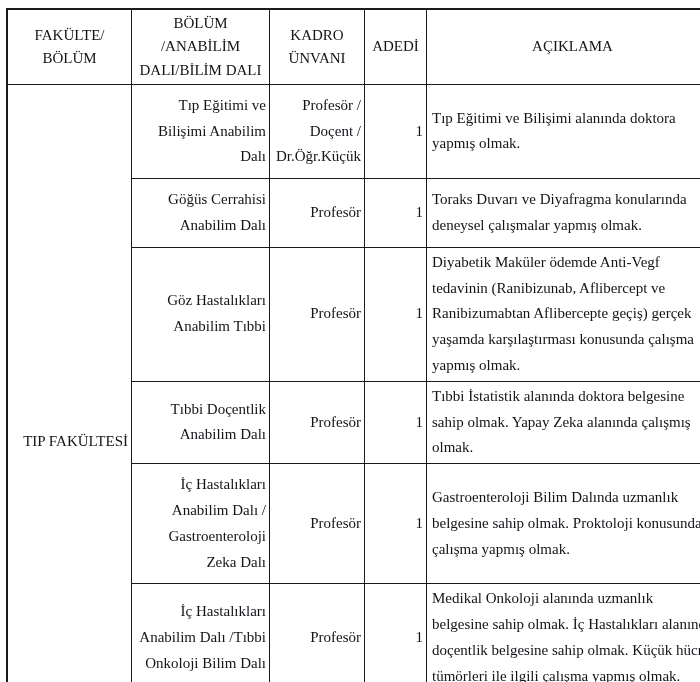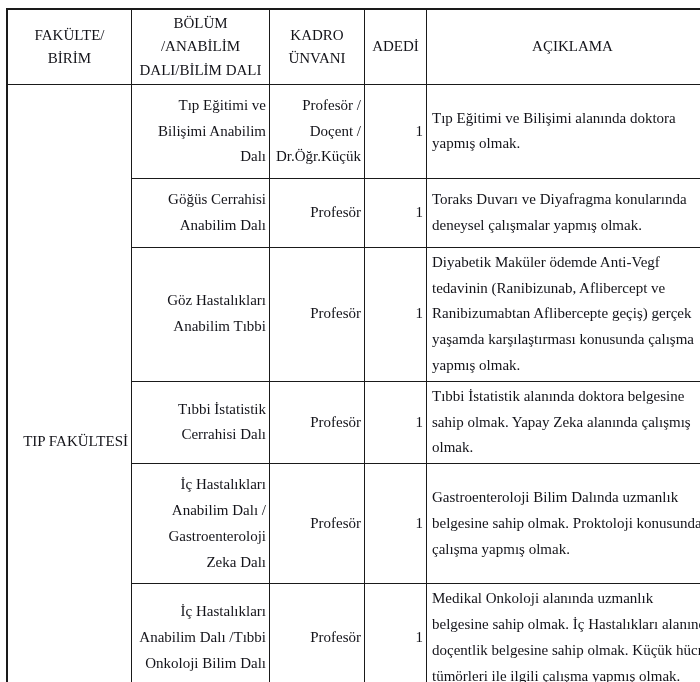--- a/index.html
+++ b/index.html
@@ -56,21 +56,21 @@
   tr.r5 { height: 107px; }
   tr.r6 { height: 104px; }
 </style>
 </head>
 <body>
 
 <div class="doc-wrap">
   <table class="kadro-table">
     <thead>
       <tr class="header-row">
-        <th class="c-fakulte">FAKÜLTE/ BİRİM</th>
+        <th class="c-fakulte">FAKÜLTE/ BÖLÜM</th>
         <th class="c-bolum">BÖLÜM /ANABİLİM DALI/BİLİM DALI</th>
         <th class="c-kadro">KADRO ÜNVANI</th>
         <th class="c-adedi">ADEDİ</th>
         <th class="c-aciklama">AÇIKLAMA</th>
       </tr>
     </thead>
     <tbody>
       <tr class="r0">
         <td class="center" rowspan="7">TIP FAKÜLTESİ</td>
         <td class="center">Tıp Eğitimi ve Bilişimi Anabilim Dalı</td>
@@ -84,21 +84,21 @@
         <td class="center">1</td>
         <td class="left">Toraks Duvarı ve Diyafragma konularında deneysel çalışmalar yapmış olmak.</td>
       </tr>
       <tr class="r2">
         <td class="center">Göz Hastalıkları Anabilim Tıbbi</td>
         <td class="center">Profesör</td>
         <td class="center">1</td>
         <td class="left">Diyabetik Maküler ödemde Anti-Vegf tedavinin (Ranibizunab, Aflibercept ve Ranibizumabtan Aflibercepte geçiş) gerçek yaşamda karşılaştırması konusunda çalışma yapmış olmak.</td>
       </tr>
       <tr class="r3">
-        <td class="center">Tıbbi İstatistik Cerrahisi Dalı</td>
+        <td class="center">Tıbbi Doçentlik Anabilim Dalı</td>
         <td class="center">Profesör</td>
         <td class="center">1</td>
         <td class="left">Tıbbi İstatistik alanında doktora belgesine sahip olmak. Yapay Zeka alanında çalışmış olmak.</td>
       </tr>
       <tr class="r4">
         <td class="center">İç Hastalıkları Anabilim Dalı / Gastroenteroloji Zeka Dalı</td>
         <td class="center">Profesör</td>
         <td class="center">1</td>
         <td class="left">Gastroenteroloji Bilim Dalında uzmanlık belgesine sahip olmak. Proktoloji konusunda çalışma yapmış olmak.</td>
       </tr>

